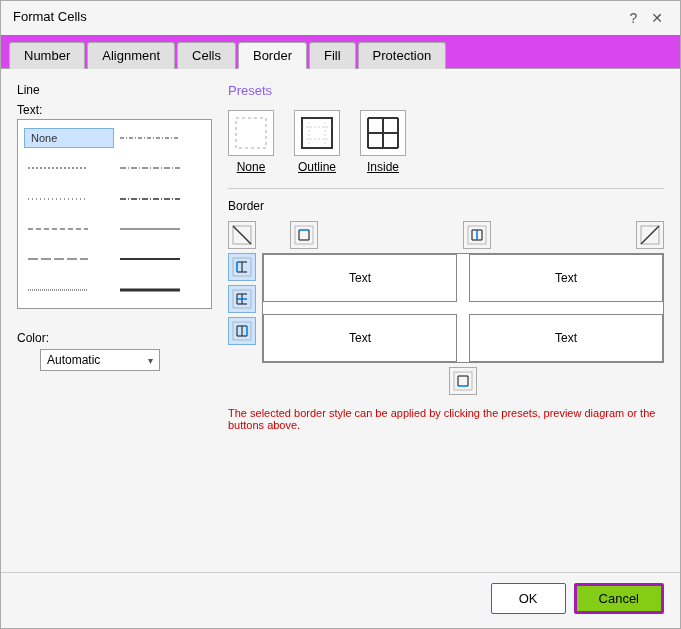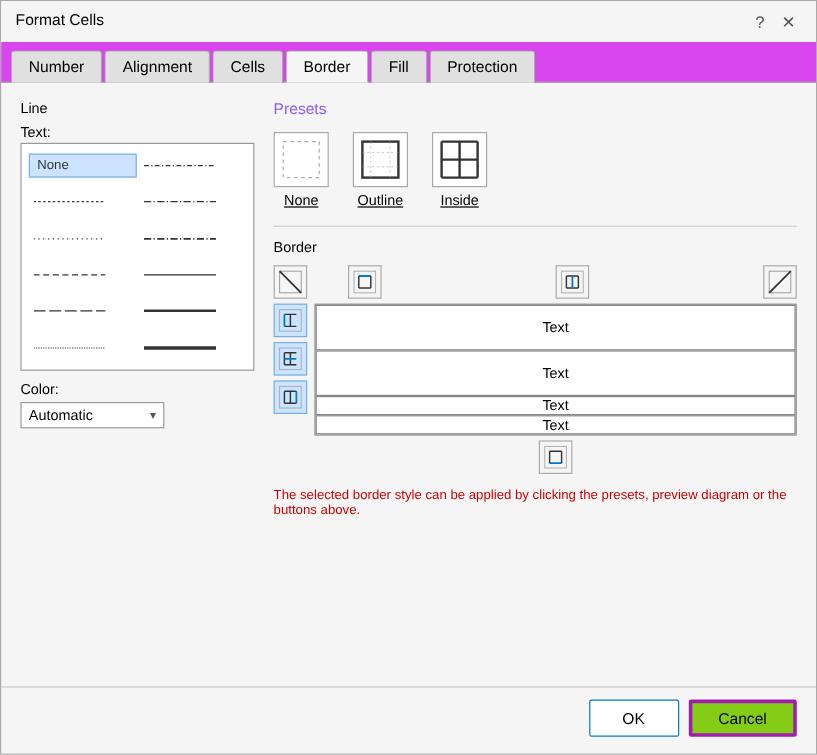--- a/index.html
+++ b/index.html
@@ -121,33 +121,34 @@
       border: 1px solid #7ab0e0;
     }
     .line-none {
       font-size: 11px;
       color: #333;
       padding-left: 2px;
     }
     .line-svg { width: 60px; height: 14px; }
     .color-label {
       font-size: 12px;
-      margin-top: 8px;
+      margin-top: 22px;
       margin-bottom: 4px;
     }
     .color-select {
       display: flex;
       align-items: center;
       border: 1px solid #999;
       background: #fff;
       padding: 3px 6px;
       width: 120px;
       cursor: pointer;
       justify-content: space-between;
       font-size: 12px;
+      margin-left: 23px;
     }
     .chevron { font-size: 10px; color: #555; }
 
     
     .presets-label {
       font-size: 13px;
       color: #8b5cf6;
       margin-bottom: 12px;
     }
     .presets-row {
@@ -216,22 +217,23 @@
       flex-direction: column;
       flex: 1;
     }
     .border-preview {
       border: 1px solid #888;
       background: #fff;
       flex: 1;
       min-height: 110px;
       position: relative;
       display: grid;
-      grid-template-columns: 1fr;
+      grid-template-columns: 1fr 1fr;
       grid-template-rows: 1fr 1fr;
+      gap: 12px;
     }
     .preview-cell {
       display: flex;
       align-items: center;
       justify-content: center;
       font-size: 12px;
       color: #000;
       border: 1px solid #888;
     }
     .hint-text {

